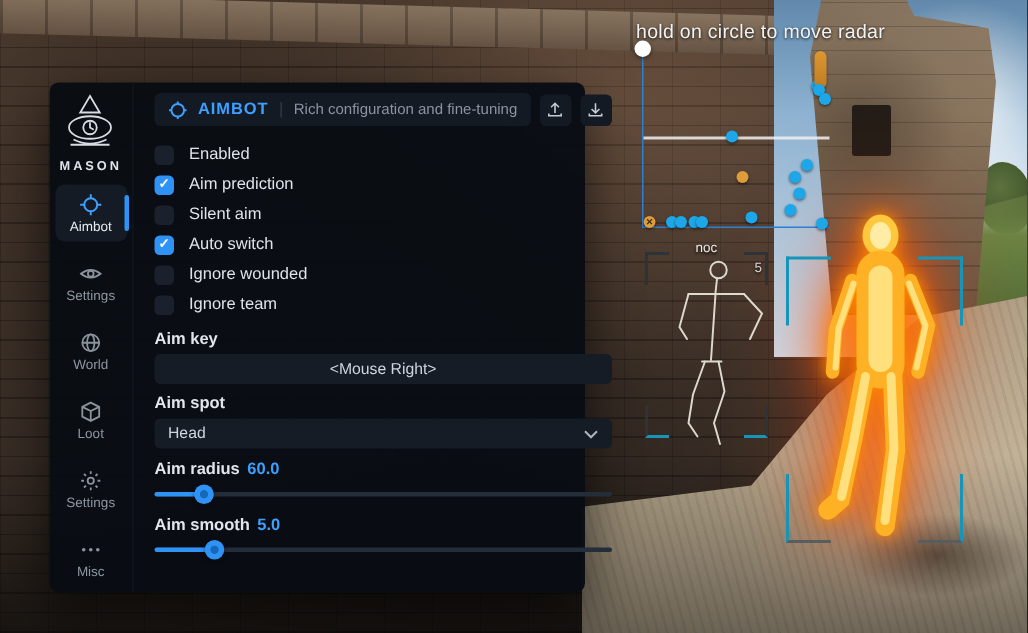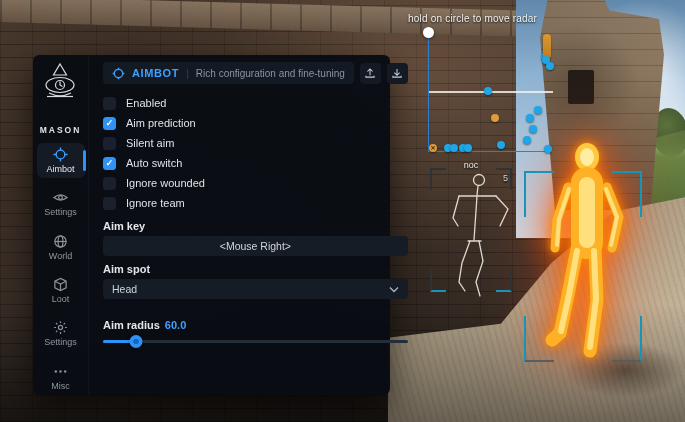--- a/index.html
+++ b/index.html
@@ -69,31 +69,31 @@
   
   .radar{left:428px;top:33px;width:125px;height:119px;
     border-left:1.5px solid var(--radarborder);border-bottom:1.5px solid var(--radarborder);}
   .radar-line{position:absolute;left:0;right:0;top:58px;height:1.5px;background:rgba(240,240,240,.85);}
   .radar-handle{position:absolute;left:-6px;top:-6px;width:11px;height:11px;border-radius:50%;background:#fff;box-shadow:0 1px 3px rgba(0,0,0,.5);cursor:grab;}
   .rdot{position:absolute;width:8px;height:8px;border-radius:50%;transform:translate(-50%,-50%);box-shadow:0 1px 2px rgba(0,0,0,.5);}
   .rdot.blue{background:var(--dotblue);}
   .rdot.orange{background:var(--dotorange);}
   .rdot.cross{background:var(--dotorange);}
   .rdot.cross::after{content:"\2715";position:absolute;left:50%;top:50%;transform:translate(-50%,-52%);font-size:6px;color:#3a2c10;font-weight:bold;}
-  .radar-tip{left:408px;top:13px;font-size:10px;color:#f2f2f2;text-shadow:0 1px 2px rgba(0,0,0,.9);letter-spacing:.2px;}
+  .radar-tip{left:424px;top:13px;font-size:13px;color:#f2f2f2;text-shadow:0 1px 2px rgba(0,0,0,.9);letter-spacing:.2px;}
   .capsule{left:543px;top:34px;width:8px;height:25px;border-radius:4px;background:linear-gradient(180deg,#dd9732,#bd7c22);box-shadow:0 1px 2px rgba(0,0,0,.4);}
   .cap-dot1{left:542px;top:56px;}
   .cap-dot2{left:546px;top:62px;}
   .wdot{position:absolute;width:8px;height:8px;border-radius:50%;background:var(--dotblue);box-shadow:0 1px 2px rgba(0,0,0,.5);}
 
   
   .menu{left:33px;top:55px;width:357px;height:340px;border-radius:6px;display:flex;
     background:rgba(9,13,19,.98);box-shadow:0 14px 34px rgba(0,0,0,.6);color:#dfe3e9;}
   .side{flex:0 0 56px;display:flex;flex-direction:column;align-items:center;padding-top:7px;border-right:1px solid #10151d;}
-  .logo{display:flex;flex-direction:column;align-items:center;gap:20px;}
+  .logo{display:flex;flex-direction:column;align-items:center;}
   .brand{font-size:8.5px;letter-spacing:2px;color:#dfe4ea;margin-top:3px;font-weight:bold;}
   .side-item{position:relative;width:48px;height:38px;margin-top:8px;border-radius:6px;cursor:pointer;
     display:flex;flex-direction:column;align-items:center;justify-content:center;gap:2px;}
   .side-item .sicon{line-height:0;color:#8a929c;}
   .side-item .lbl{font-size:9px;color:#8e96a0;}
   .side-item.checked{background:#151b25;}
   .side-item.checked .lbl{color:#e8ebef;}
   .side-item.checked .sicon{color:var(--accent2);}
   .side-item.checked::after{content:"";position:absolute;right:-1px;top:7px;bottom:7px;width:2.5px;border-radius:2px;background:var(--accent);}
 
@@ -112,21 +112,21 @@
   .box.checked::after{content:"\2713";position:absolute;left:50%;top:50%;transform:translate(-50%,-54%);font-size:9px;color:#fff;font-weight:bold;}
   .check-label{font-size:11px;color:#dfe3e9;font-weight:normal;}
 
   .field-label{margin-top:7px;font-size:11px;color:#e2e6eb;font-weight:bold;}
   .key-btn{margin-top:4px;height:20px;background:#161c26;border-radius:4px;color:#cfd5dc;font-size:10.5px;
     display:flex;align-items:center;justify-content:center;cursor:pointer;}
   .select{margin-top:4px;height:20px;background:#161c26;border-radius:4px;color:#cfd5dc;font-size:10.5px;
     display:flex;align-items:center;justify-content:space-between;padding:0 9px;cursor:pointer;}
   .select .chev{line-height:0;color:#aab2bd;}
 
-  .slider-block{margin-top:20px;}
+  .slider-block{margin-top:8px;}
   .sl-row{font-size:11px;color:#e2e6eb;font-weight:bold;}
   .sl-val{color:var(--accent2);margin-left:5px;}
   .slider{position:relative;height:14px;margin-top:3px;--pct:10%;cursor:pointer;}
   .slider .track{position:absolute;left:0;right:0;top:6px;height:3px;border-radius:2px;background:#242d3a;}
   .slider .fill{position:absolute;left:0;top:6px;height:3px;border-radius:2px;background:var(--accent);width:var(--pct);}
   .slider .thumb{position:absolute;top:1px;left:var(--pct);transform:translateX(-50%);width:13px;height:13px;border-radius:50%;
     background:radial-gradient(circle at 50% 50%, #1668b8 0 2.5px, var(--accent) 3px);box-shadow:0 1px 3px rgba(0,0,0,.5);}
 </style>
 </head>
 <body>
@@ -360,15 +360,25 @@
         <div class="sl-row">
           <span>Aim radius</span><span class="sl-val">60.0</span>
         </div>
         <div class="slider" style="--pct: 10.7%;">
           <div class="track"></div>
           <div class="fill"></div>
           <div class="thumb"></div>
         </div>
       </div>
 
+      <div class="slider-block">
+        <div class="sl-row">
+          <span>Aim smooth</span><span class="sl-val">5.0</span>
+        </div>
+        <div class="slider" style="--pct: 13%;">
+          <div class="track"></div>
+          <div class="fill"></div>
+          <div class="thumb"></div>
+        </div>
+      </div>
     </div>
   </div>
 </div>
 
 </body></html>

